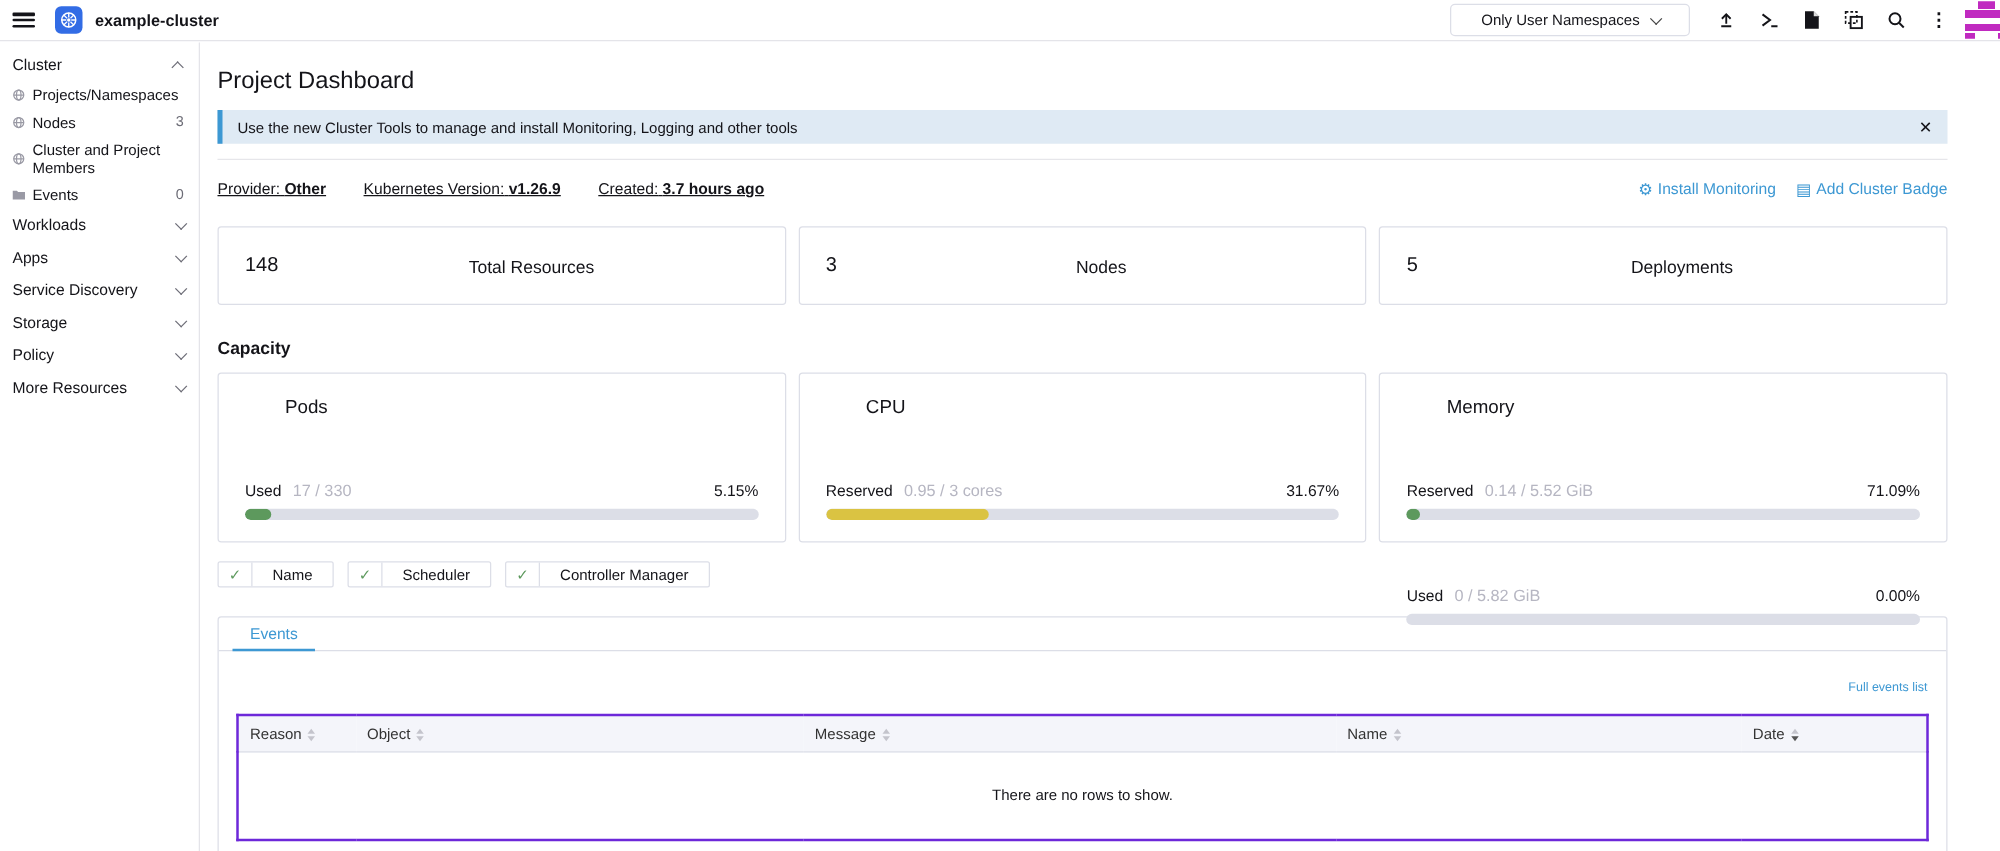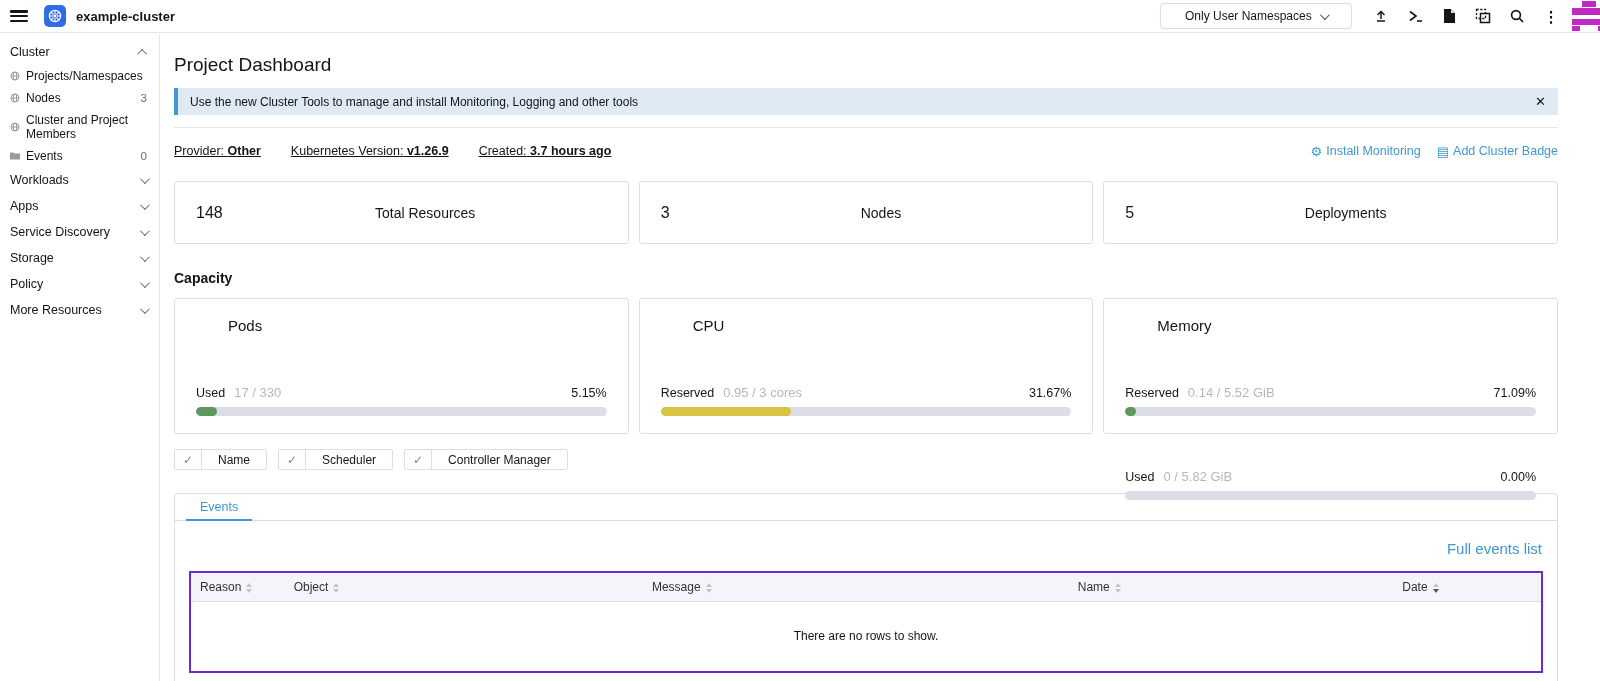--- a/index.html
+++ b/index.html
@@ -67,21 +67,21 @@
   .badges-row { display:flex; gap:11px; margin-top:15px; }
   .status-pill { display:inline-flex; align-items:stretch; border:1px solid #dcdee7; border-radius:2px; height:21px; }
   .status-pill .chk { width:27px; display:flex; align-items:center; justify-content:center; border-right:1px solid #dcdee7; color:#5d995d; font-size:12px; }
   .status-pill .plabel { display:flex; align-items:center; padding:0 16px; font-size:12px; }
 
   .events-panel { border:1px solid #dcdee7; border-radius:3px; margin-top:23px; }
   .tab-row { border-bottom:1px solid #dcdee7; padding-left:11px; }
   .tab { display:inline-block; padding:6px 14px 5px; font-size:12.5px; color:#3d98d3; border-bottom:2px solid #3d98d3; margin-bottom:-1px; cursor:pointer; }
   .events-body { padding:13px 14px 10px; }
   .full-list-row { text-align:right; margin:6px 1px 13px; }
-  .full-list-link { color:#3d98d3; font-size:15px; cursor:pointer; text-decoration:none; }
+  .full-list-link { color:#3d98d3; font-size:10px; cursor:pointer; text-decoration:none; }
   table.events-table { width:100%; border-collapse:collapse; border:2px solid #6d28d9;padding-left:16px; }
   .events-table th { background:#f4f5fa; font-weight:400; font-size:12px; text-align:left; padding:7px 9px; border-bottom:1px solid #dcdee7; color:#333; white-space:nowrap; }
   .sorter { display:inline-flex; flex-direction:column; gap:2px; margin-left:5px; vertical-align:middle; }
   .sorter i { display:block; width:0; height:0; border-left:3.5px solid transparent; border-right:3.5px solid transparent; }
   .sorter .up { border-bottom:4px solid #c4c4cc; }
   .sorter .dn { border-top:4px solid #c4c4cc; }
   .sorter.active .dn { border-top-color:#555; }
   .empty-cell { text-align:center; padding:27px 0 28px; font-size:12px; }
 </style>
 </head>

